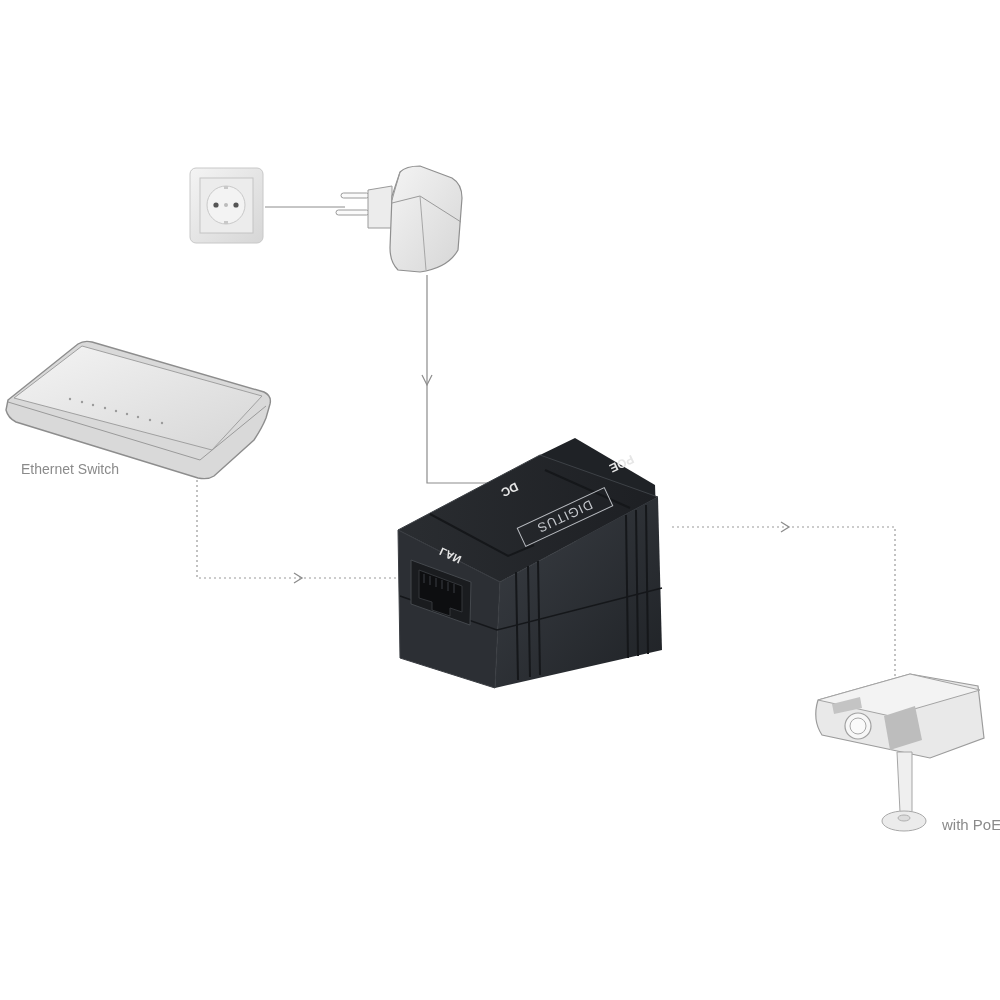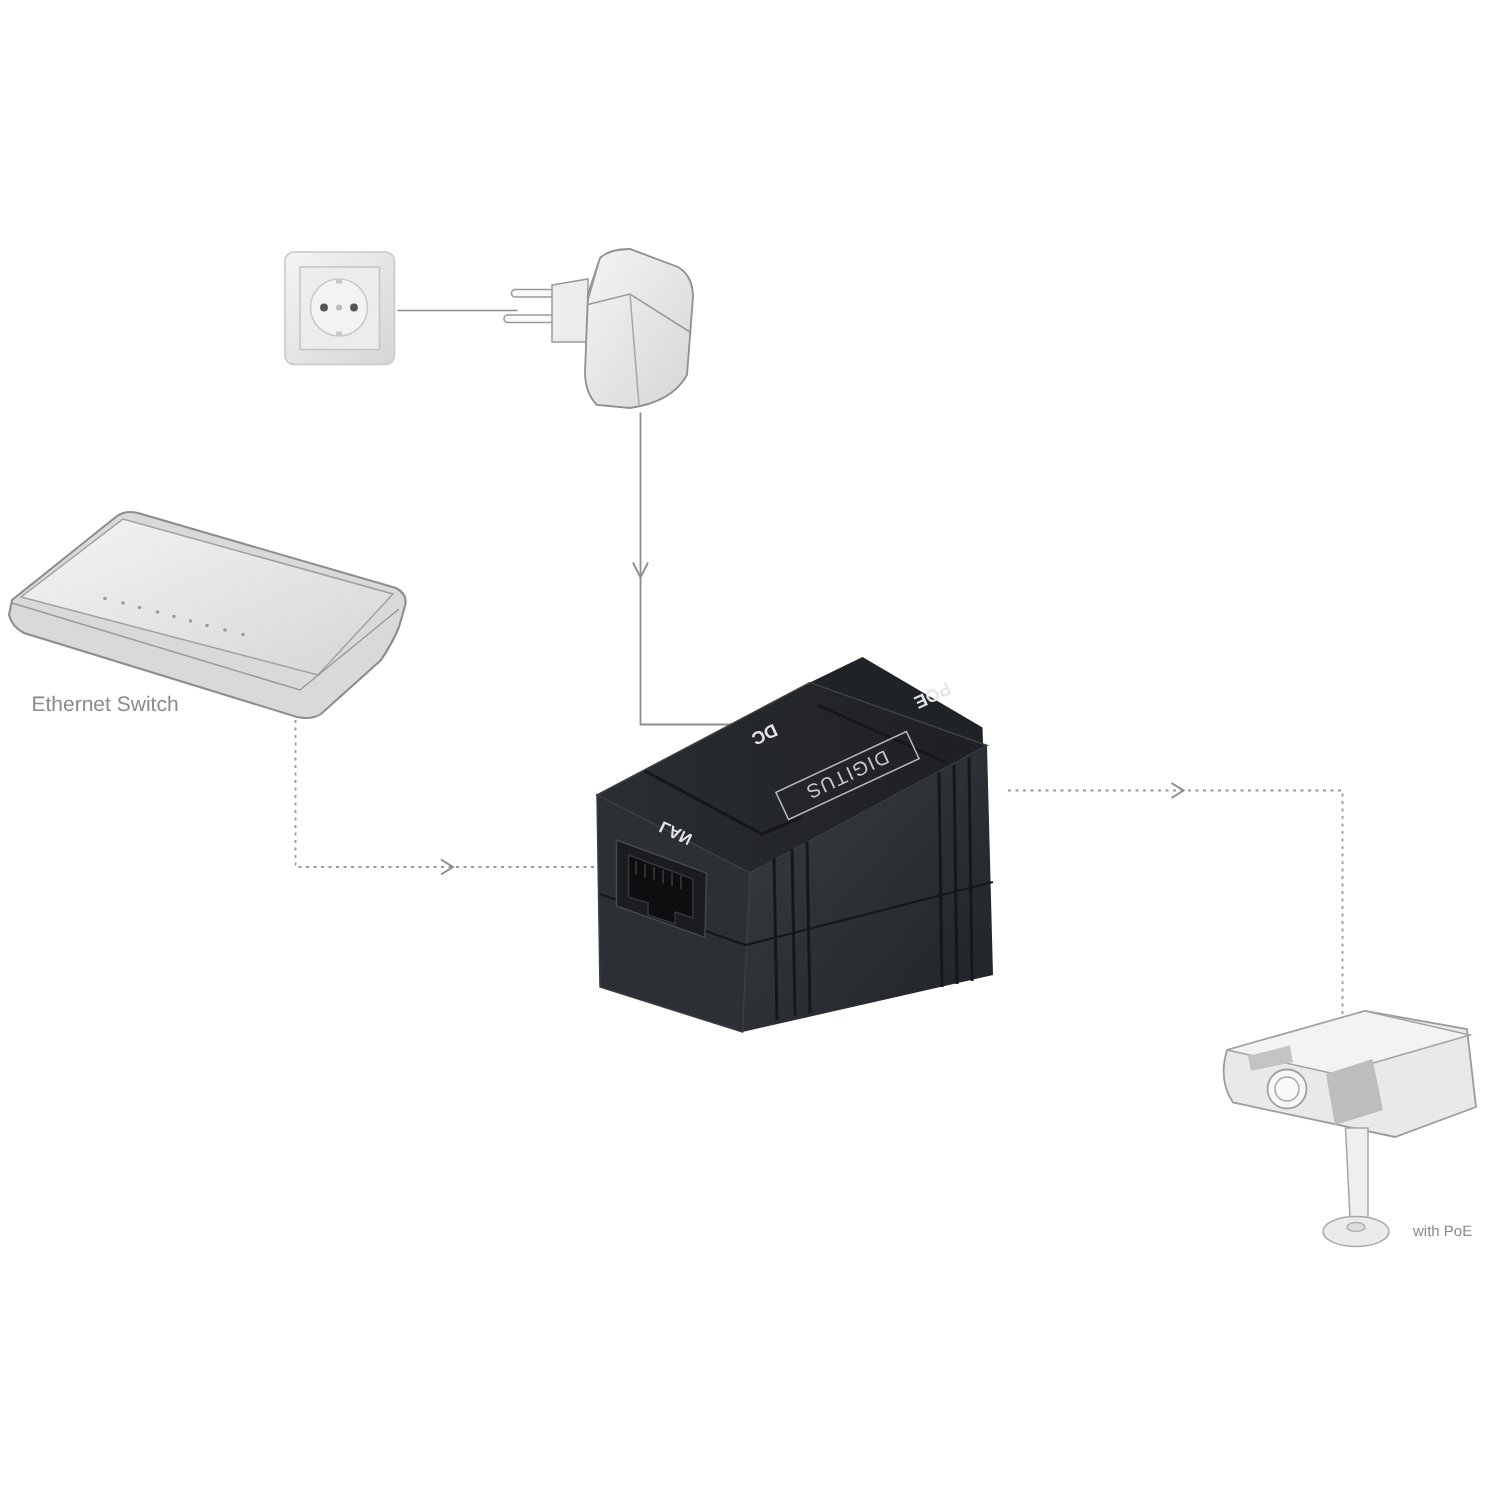--- a/index.html
+++ b/index.html
@@ -136,13 +136,13 @@
     <path d="M832,704 L860,697 L862,708 L834,714 Z" fill="#c4c4c4"></path>
     <circle cx="858" cy="726" r="13" fill="#f7f7f7" stroke="#a0a0a0" stroke-width="1.2"></circle>
     <circle cx="858" cy="726" r="8" fill="#fafafa" stroke="#a8a8a8"></circle>
     <path d="M897,752 L912,752 L912,812 L900,812 Z" fill="#efefef" stroke="#a5a5a5"></path>
     <ellipse cx="904" cy="821" rx="22" ry="10" fill="#ebebeb" stroke="#a8a8a8"></ellipse>
     <ellipse cx="904" cy="818" rx="6" ry="3" fill="#dcdcdc" stroke="#b0b0b0"></ellipse>
   </g>
 </svg>
 
 <div class="label" style="left:21px; top:461px;">Ethernet Switch</div>
-<div class="label" style="left:942px; top:816px; font-size:10px;">with PoE</div>
+<div class="label" style="left:942px; top:816px; font-size:15px;">with PoE</div>
 
 </body></html>

